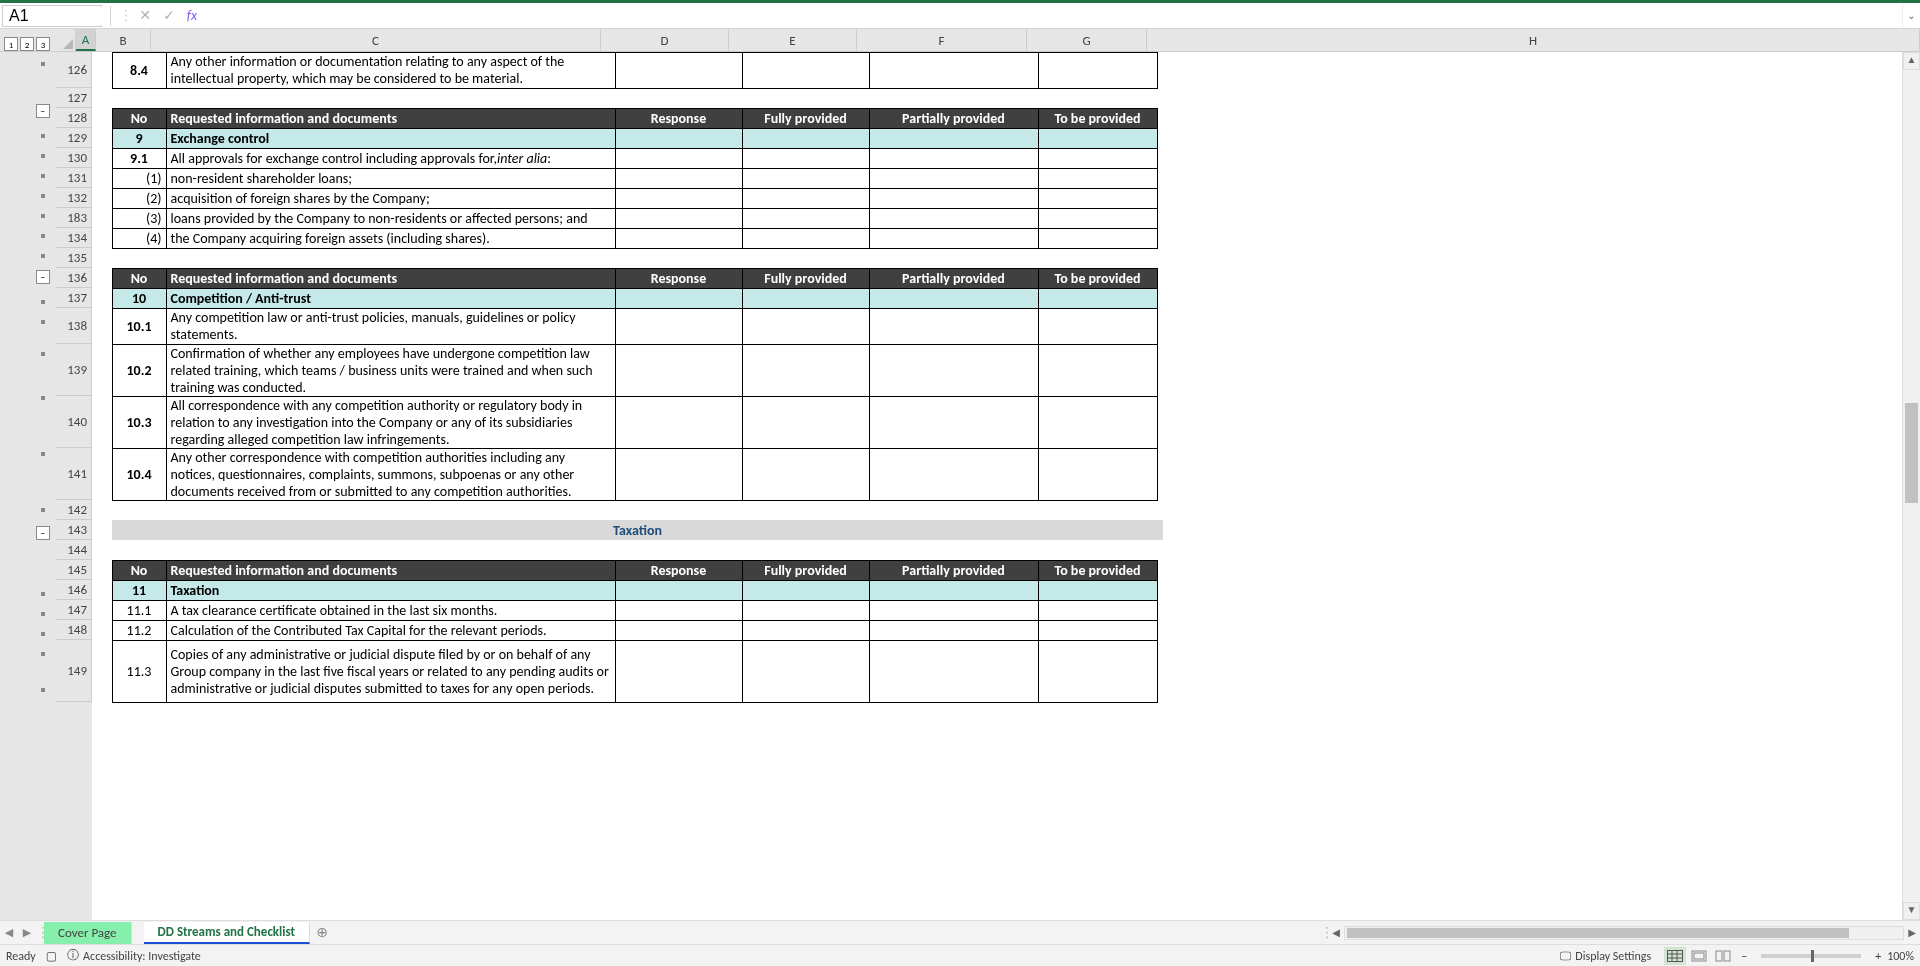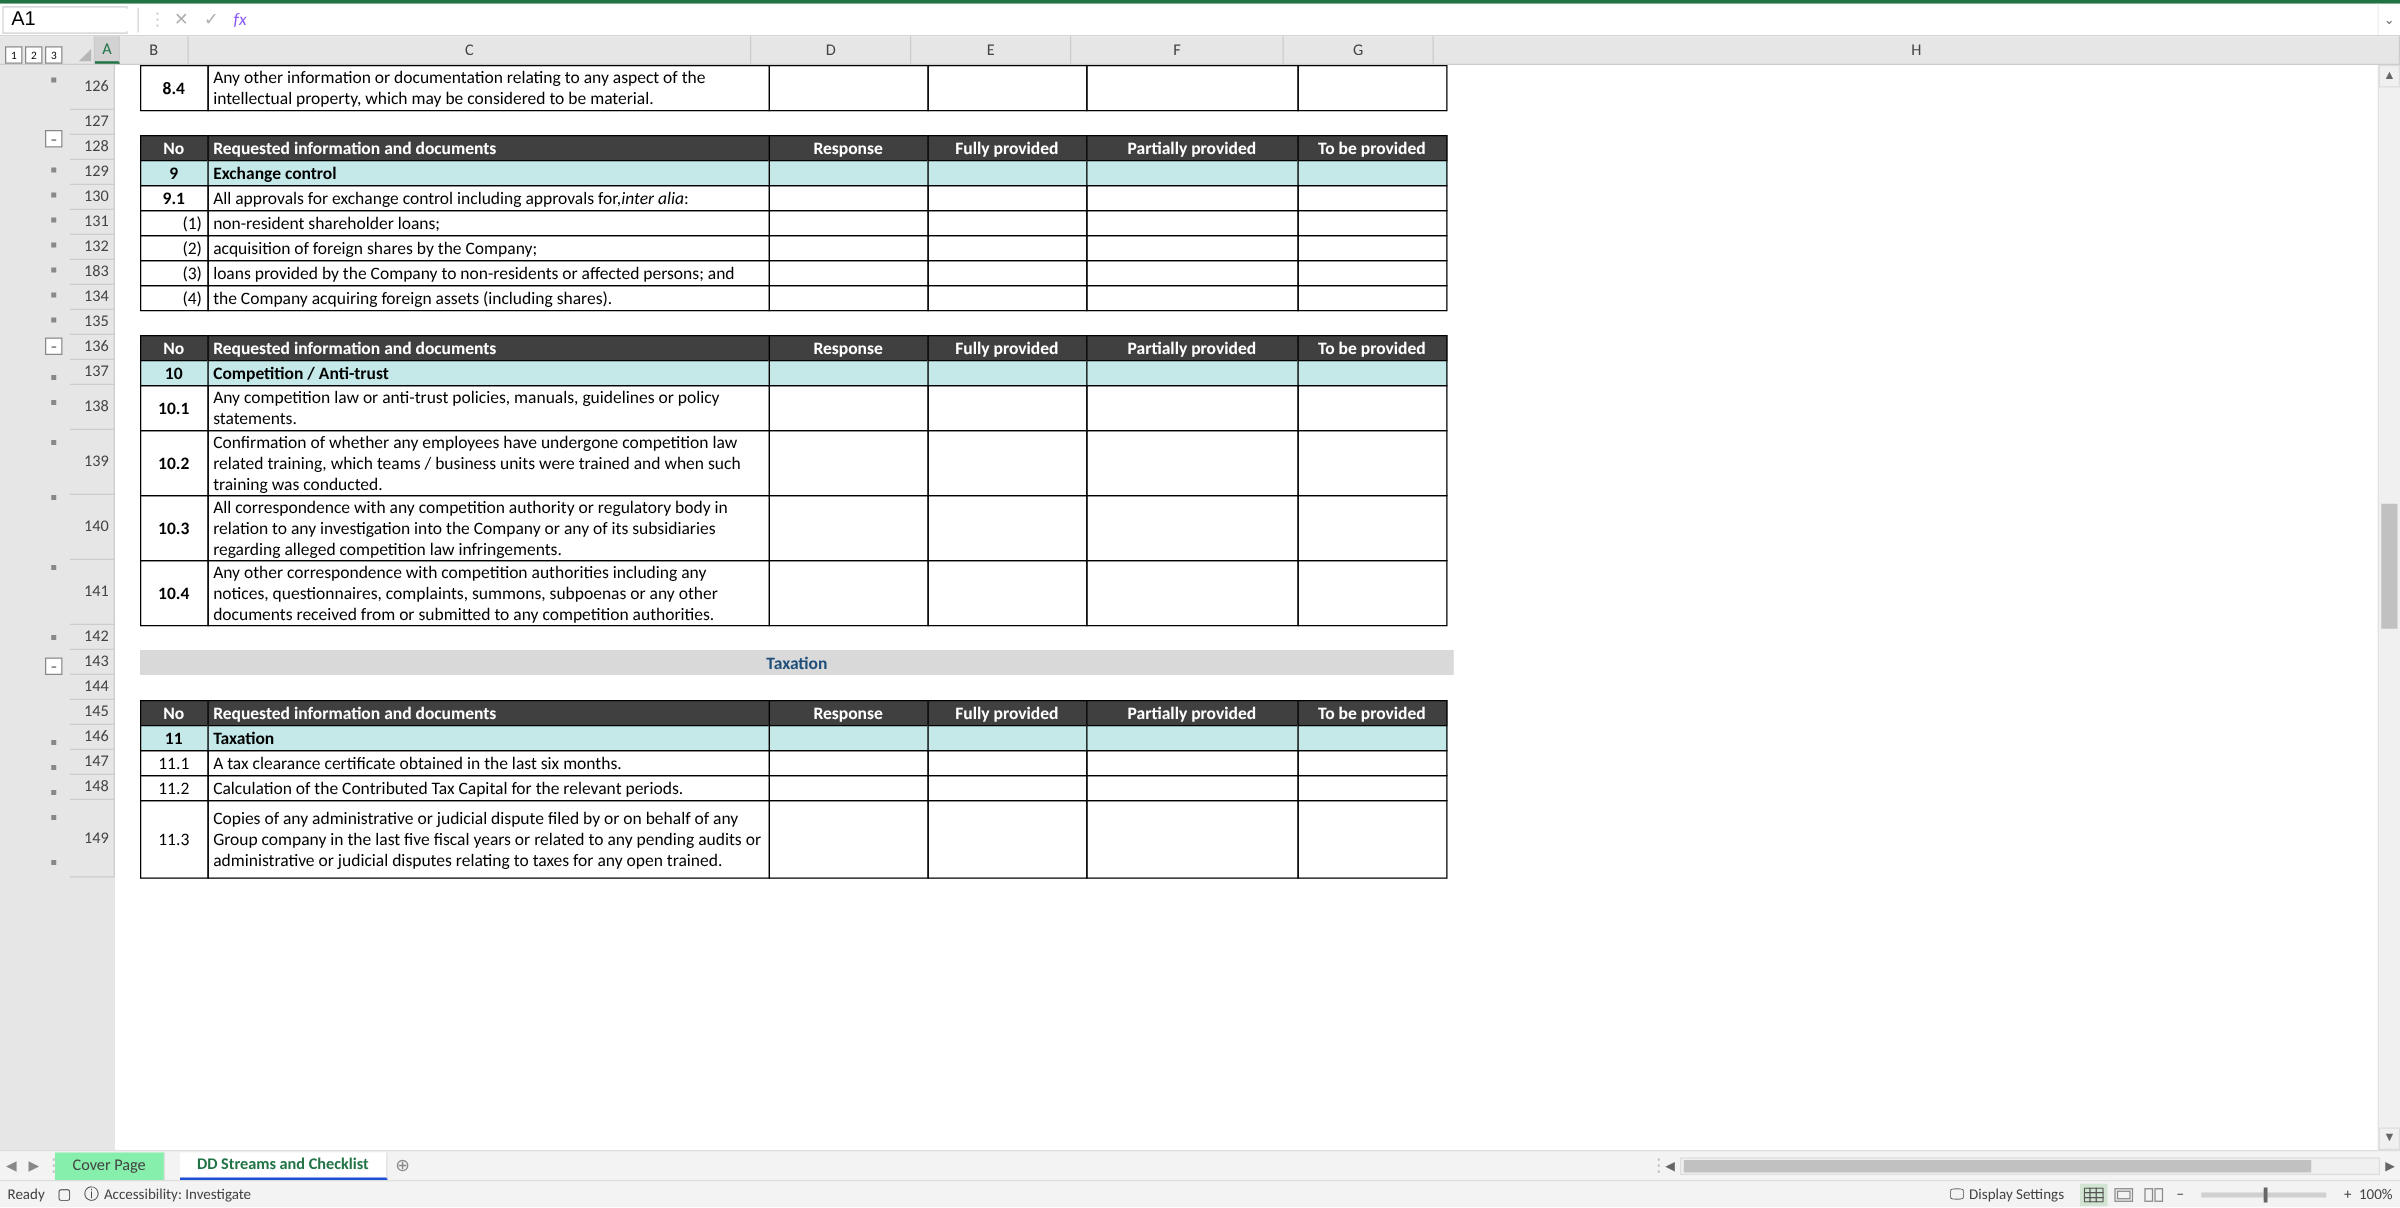--- a/index.html
+++ b/index.html
@@ -387,21 +387,21 @@
         <div class="cell cC bord">Calculation of the Contributed Tax Capital for the relevant periods.</div>
         <div class="cell cD bord"></div>
           <div class="cell cE bord"></div>
           <div class="cell cF bord"></div>
           <div class="cell cG bord"></div>
       </div>
 
       <div class="r h62">
           <div class="cell cA"></div>
         <div class="cell cB bord center">11.3</div>
-        <div class="cell cC bord">Copies of any administrative or judicial dispute filed by or on behalf of any Group company in the last five fiscal years or related to any pending audits or administrative or judicial disputes relating to taxes for any open trained.</div>
+        <div class="cell cC bord">Copies of any administrative or judicial dispute filed by or on behalf of any Group company in the last five fiscal years or related to any pending audits or administrative or judicial disputes submitted to taxes for any open periods.</div>
         <div class="cell cD bord"></div>
           <div class="cell cE bord"></div>
           <div class="cell cF bord"></div>
           <div class="cell cG bord"></div>
       </div>
 
     </div>
   </div>
 
   <div class="vscroll">

